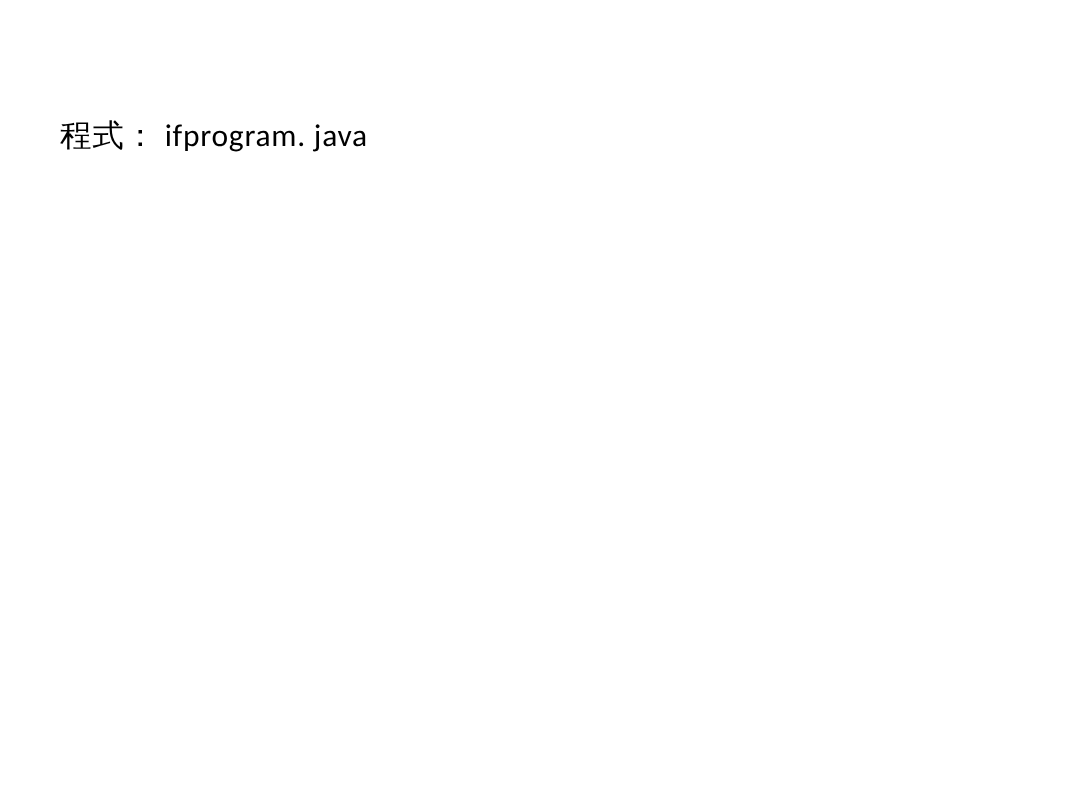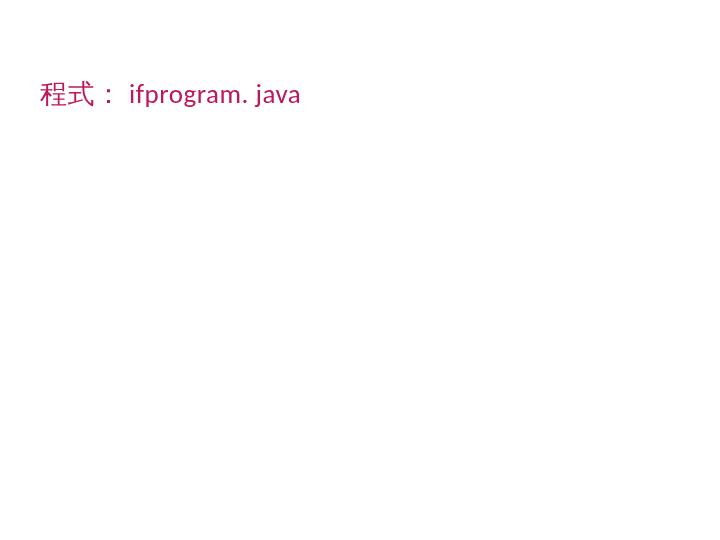--- a/index.html
+++ b/index.html
@@ -13,22 +13,22 @@
       background: #ffffff;
       font-family: "Microsoft JhengHei", "PingFang TC", Calibri, Arial, sans-serif;
       position: relative;
     }
     .slide-content {
       position: absolute;
       top: 76px;
       left: 40px;
     }
     .title-line {
-      font-size: 27px;
-      color: #be185d;
+      font-size: 21px;
+      color: #000000;
       font-weight: 400;
       letter-spacing: 0.5px;
     }
     .label {
       display: inline;
     }
     .filename {
       display: inline;
     }
   </style>

